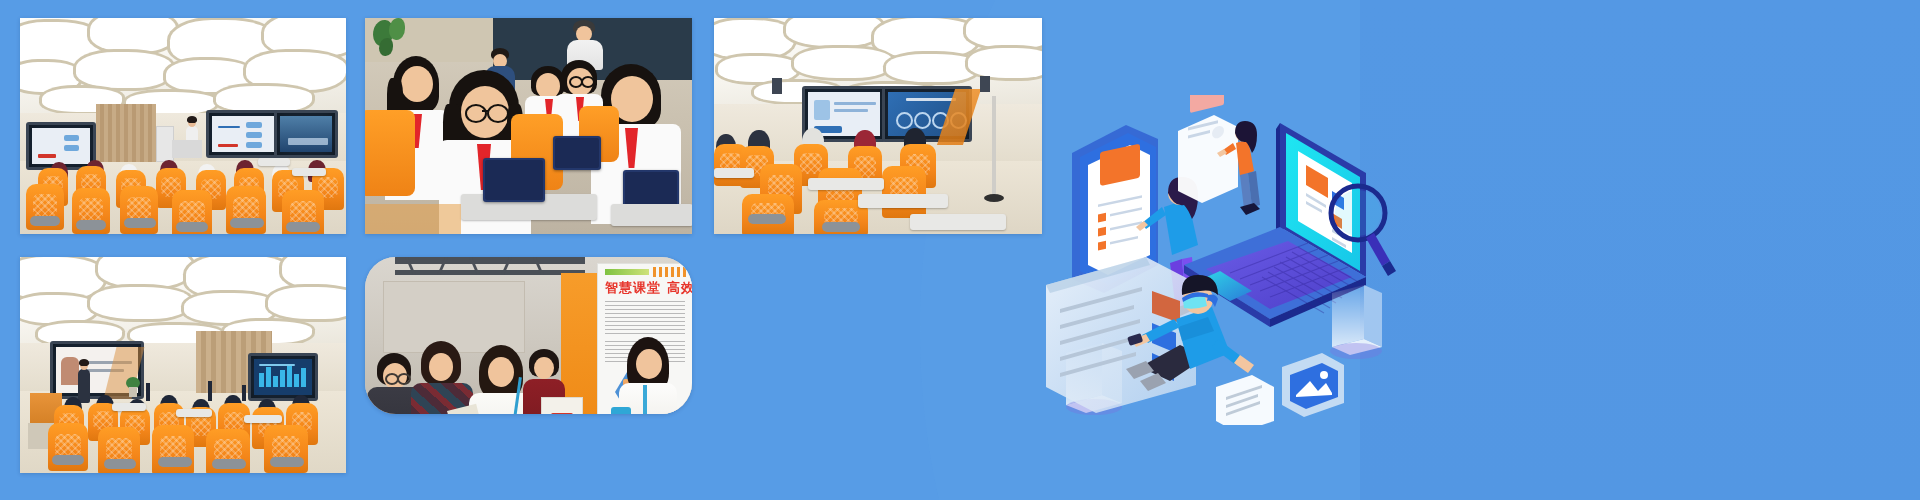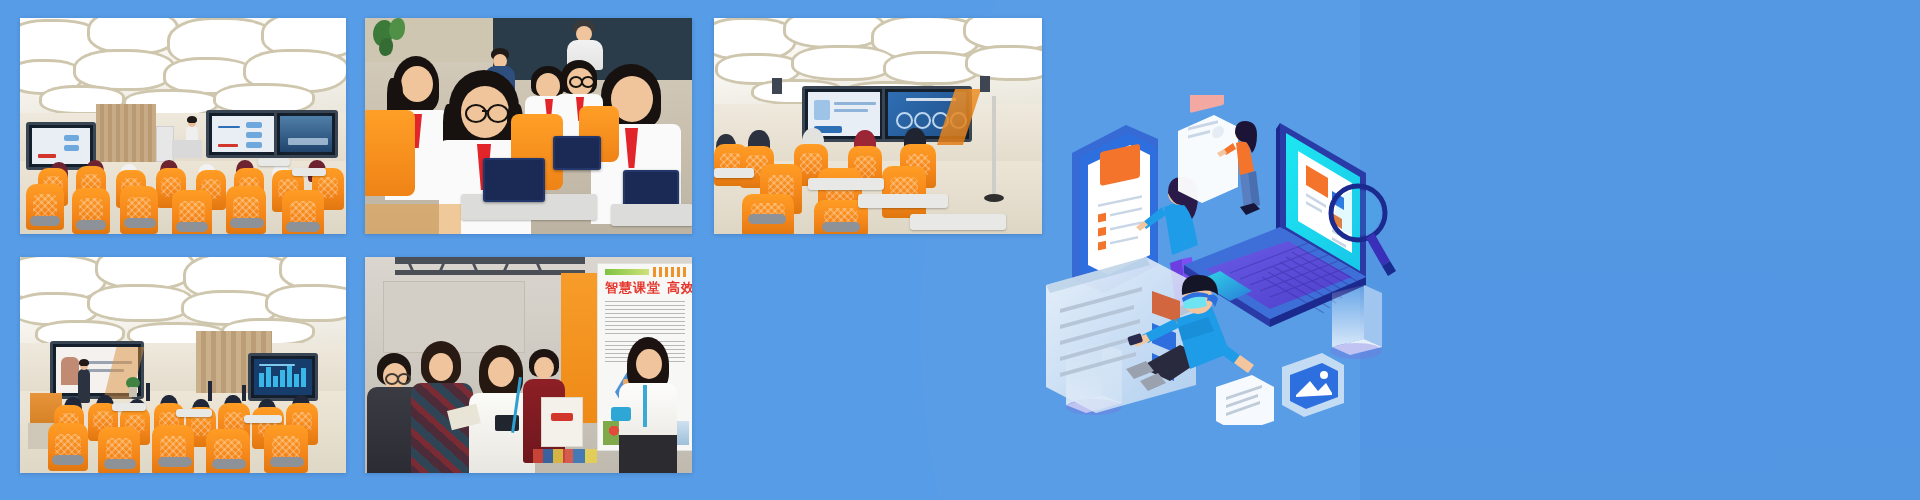--- a/index.html
+++ b/index.html
@@ -482,21 +482,21 @@
       <div class="chair-base" style="left:138px;top:200px;width:34px;height:10px;"></div>
       <div class="chair-base" style="left:192px;top:202px;width:34px;height:10px;"></div>
       <div class="chair-base" style="left:250px;top:200px;width:34px;height:10px;"></div>
 
       <div class="desk" style="left:92px;top:146px;width:34px;height:8px;"></div>
       <div class="desk" style="left:156px;top:152px;width:36px;height:8px;"></div>
       <div class="desk" style="left:224px;top:158px;width:38px;height:8px;"></div>
     </div>
   </div>
 
-  <div class="photo" style="left:365px;top:257px;width:327px;height:216px;">
+  <div class="photo" style="left:365px;top:257px;width:327px;height:157px;border-radius:31px;">
     <div class="ph-inner">
       <div class="p5-bg"></div>
 
       <div class="p5-truss" style="left:30px;top:0px;width:190px;height:7px;"></div>
       <div class="p5-truss" style="left:30px;top:13px;width:190px;height:5px;"></div>
       <div class="p5-truss" style="left:44px;top:0px;width:3px;height:18px;transform:skewX(24deg);"></div>
       <div class="p5-truss" style="left:76px;top:0px;width:3px;height:18px;transform:skewX(-24deg);"></div>
       <div class="p5-truss" style="left:108px;top:0px;width:3px;height:18px;transform:skewX(24deg);"></div>
       <div class="p5-truss" style="left:140px;top:0px;width:3px;height:18px;transform:skewX(-24deg);"></div>
       <div class="p5-truss" style="left:172px;top:0px;width:3px;height:18px;transform:skewX(24deg);"></div>

